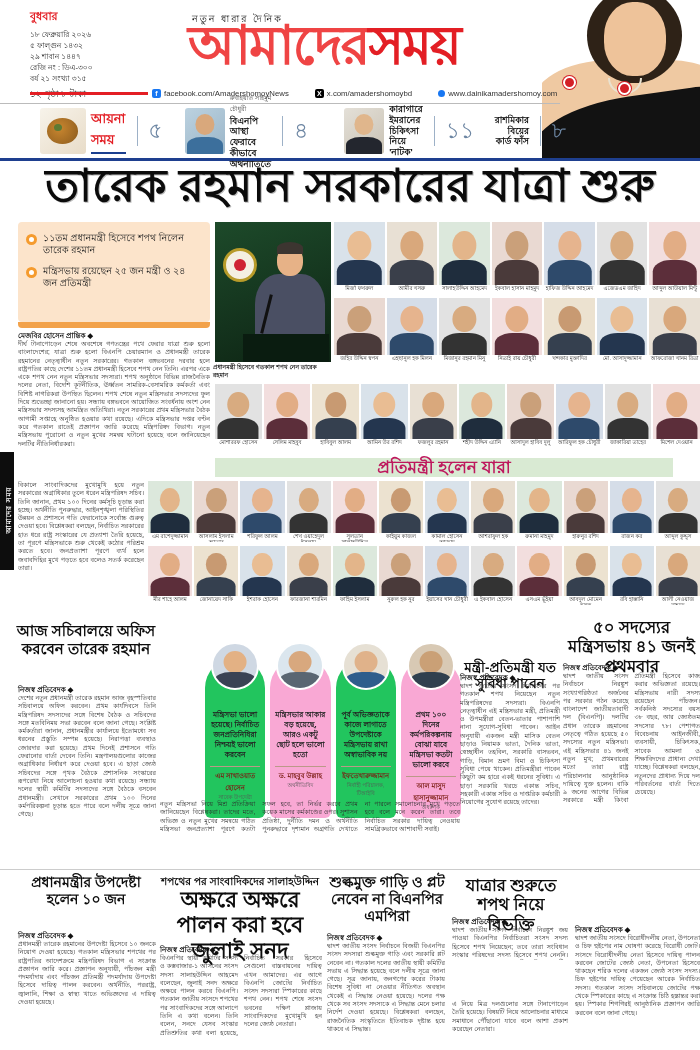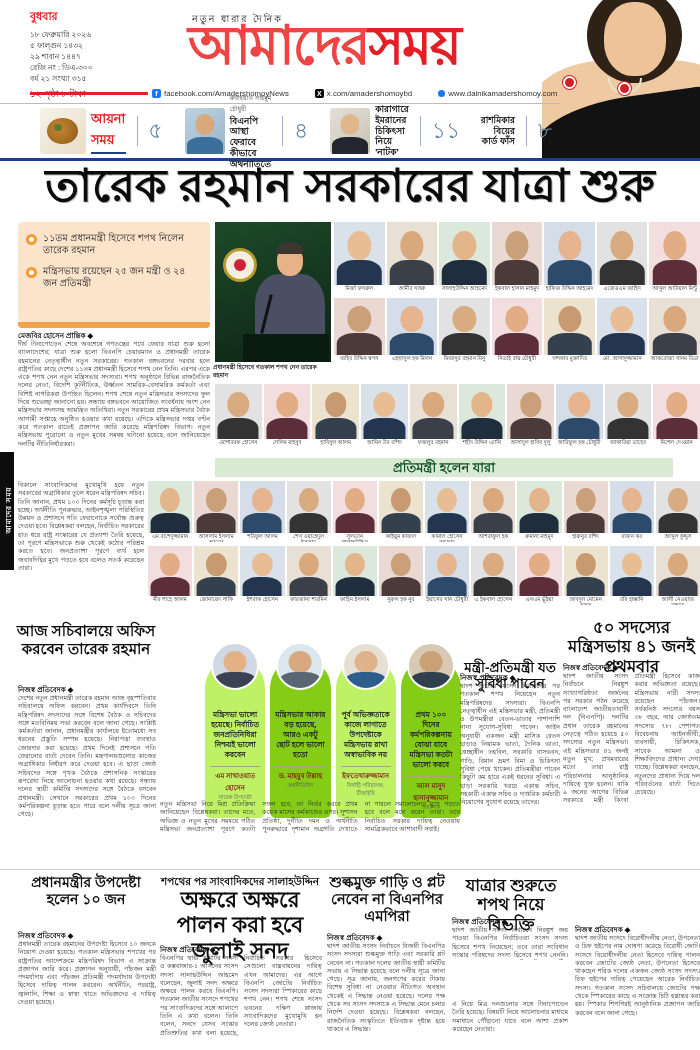--- a/index.html
+++ b/index.html
@@ -80,37 +80,37 @@
   
   .pgrid { display:grid; gap:2px; }
   .pcell { display:flex; flex-direction:column; }
   .pimg { position:relative; height:var(--ph); background:var(--bg); overflow:hidden; }
   .pimg .f { position:absolute; left:50%; top:14%; width:46%; height:46%; transform:translateX(-50%); border-radius:50%; background:var(--skin); }
   .pimg .s { position:absolute; left:50%; bottom:-7%; width:88%; height:46%; transform:translateX(-50%); border-radius:40% 40% 0 0; background:var(--suit); }
   .pname { font-size:5.4px; text-align:center; color:#222; padding-top:1px; line-height:1.1; height:9px; overflow:hidden; }
   #grid-row1 { left:334px; top:222px; width:366px; --ph:63px; }
   #grid-row2 { left:334px; top:298px; width:366px; --ph:57px; }
   #grid-row3 { left:215px; top:384px; width:485px; --ph:55px; }
-  #state-bar { left:215px; top:458px; width:458px; height:19px; background:#d9ead3; color:#14532d; font-size:13px; font-weight:bold; text-align:center; line-height:19px; }
+  #state-bar { left:215px; top:458px; width:458px; height:19px; background:#d9ead3; color:#be185d; font-size:17px; font-weight:bold; text-align:center; line-height:19px; }
   #state-row1 { left:148px; top:481px; width:552px; --ph:52px; }
   #state-row2 { left:148px; top:546px; width:552px; --ph:50px; }
 
   
   #vbanner { left:0; top:452px; width:14px; height:118px; background:#0d0d0d; overflow:hidden; }
   #vbanner span { position:absolute; left:-46px; top:52px; width:110px; transform:rotate(-90deg); color:#fff; font-size:7px; font-weight:bold; letter-spacing:1px; text-align:center; }
 
   
   #office-title { left:15px; top:622px; width:142px; font-size:15px; }
   #office-byline { left:18px; top:684px; }
   #office-body { left:18px; top:694px; width:138px; height:172px; overflow:hidden; }
 
   #review-title { left:160px; top:616px; width:300px; font-size:28px; }
   #cards { left:205px; top:658px; width:256px; display:flex; gap:5px; }
   .card { flex:1; border-radius:30px 30px 6px 6px; padding:34px 5px 6px 5px; position:relative; min-height:132px; }
-  .card.peach { background:#bef264; } .card.green { background:#84cc16; }
+  .card.peach { background:#22c55e; } .card.green { background:#f9a8d4; }
   .cface { position:absolute; left:50%; top:-16px; transform:translateX(-50%); width:48px; height:48px; border-radius:50%; border:2px solid #fff; overflow:hidden; background:var(--bg); }
   .cface .f { position:absolute; left:50%; top:16%; width:52%; height:50%; transform:translateX(-50%); border-radius:50%; background:var(--skin); }
   .cface .s { position:absolute; left:50%; bottom:-8%; width:92%; height:44%; transform:translateX(-50%); border-radius:40% 40% 0 0; background:var(--suit); }
   .cquote { font-size:7.4px; font-weight:bold; text-align:center; line-height:1.35; color:#222; margin-top:18px; }
   .cname { font-size:6.8px; font-weight:bold; text-align:center; color:#7a1c12; margin-top:6px; border-top:1px solid #b98; padding-top:3px; }
   .crole { font-size:5.4px; text-align:center; color:#555; }
   #review-body { left:160px; top:800px; width:300px; height:66px; column-count:3; column-gap:7px; overflow:hidden; }
 
   #benefits-title { left:460px; top:620px; width:100px; font-size:13.5px;margin-top:40px; }
   #benefits-byline { left:460px; top:672px; }
@@ -205,21 +205,21 @@
         <div class="tsuit" style="background:#3c6f9c;"></div>
       </div>
       <div>
         <div class="tkick">রুবাইয়াত সাইমুম চৌধুরী</div>
         <div class="ttitle pre">বিএনপি আস্থা ফেরাবে
 কীভাবে অর্থনীতিতে</div>
       </div>
       <span class="tdiv"></span>
       <span class="tpage">৪</span>
     </div>
-    <div class="teaser" style="margin-left:22px;">
+    <div class="teaser" style="margin-left:36px;">
       <div class="tz" style="width:40px;background:linear-gradient(140deg,#e4e0d8,#c9c2b4);">
         <div class="tface" style="background:#e0b68c;"></div>
         <div class="tsuit" style="background:#23262e;"></div>
       </div>
       <div class="ttitle pre">কারাগারে ইমরানের
 চিকিৎসা নিয়ে 'নাটক'</div>
       <span class="tdiv"></span>
       <span class="tpage">১১</span>
     </div>
     <div class="teaser" style="margin-left:20px;">

